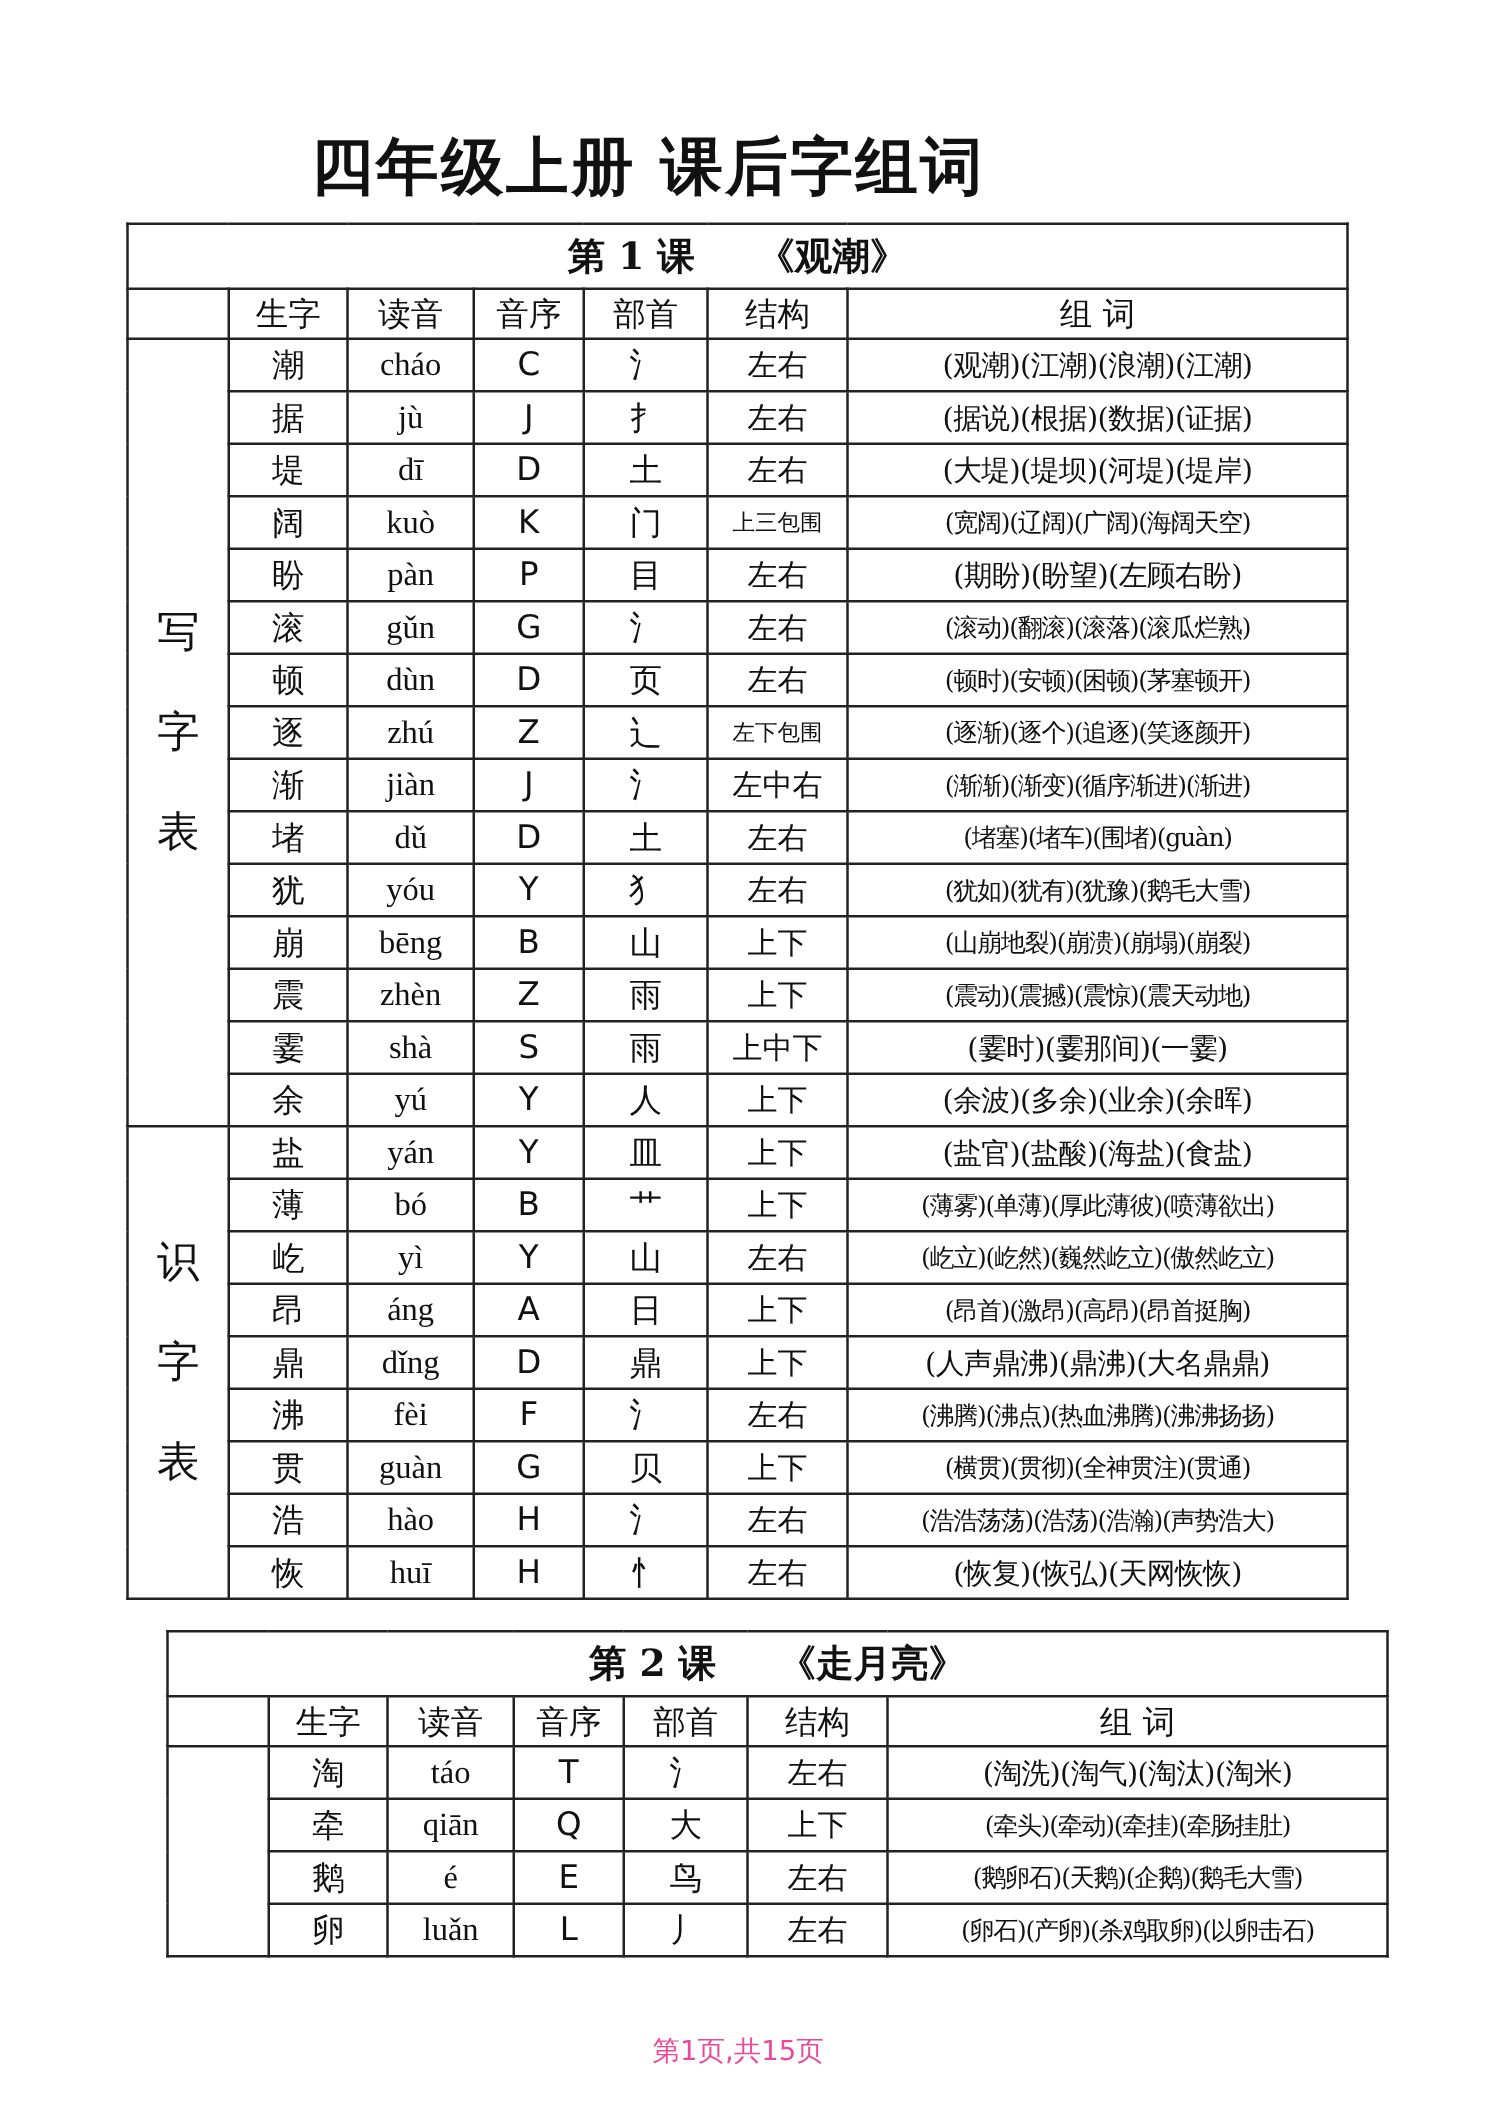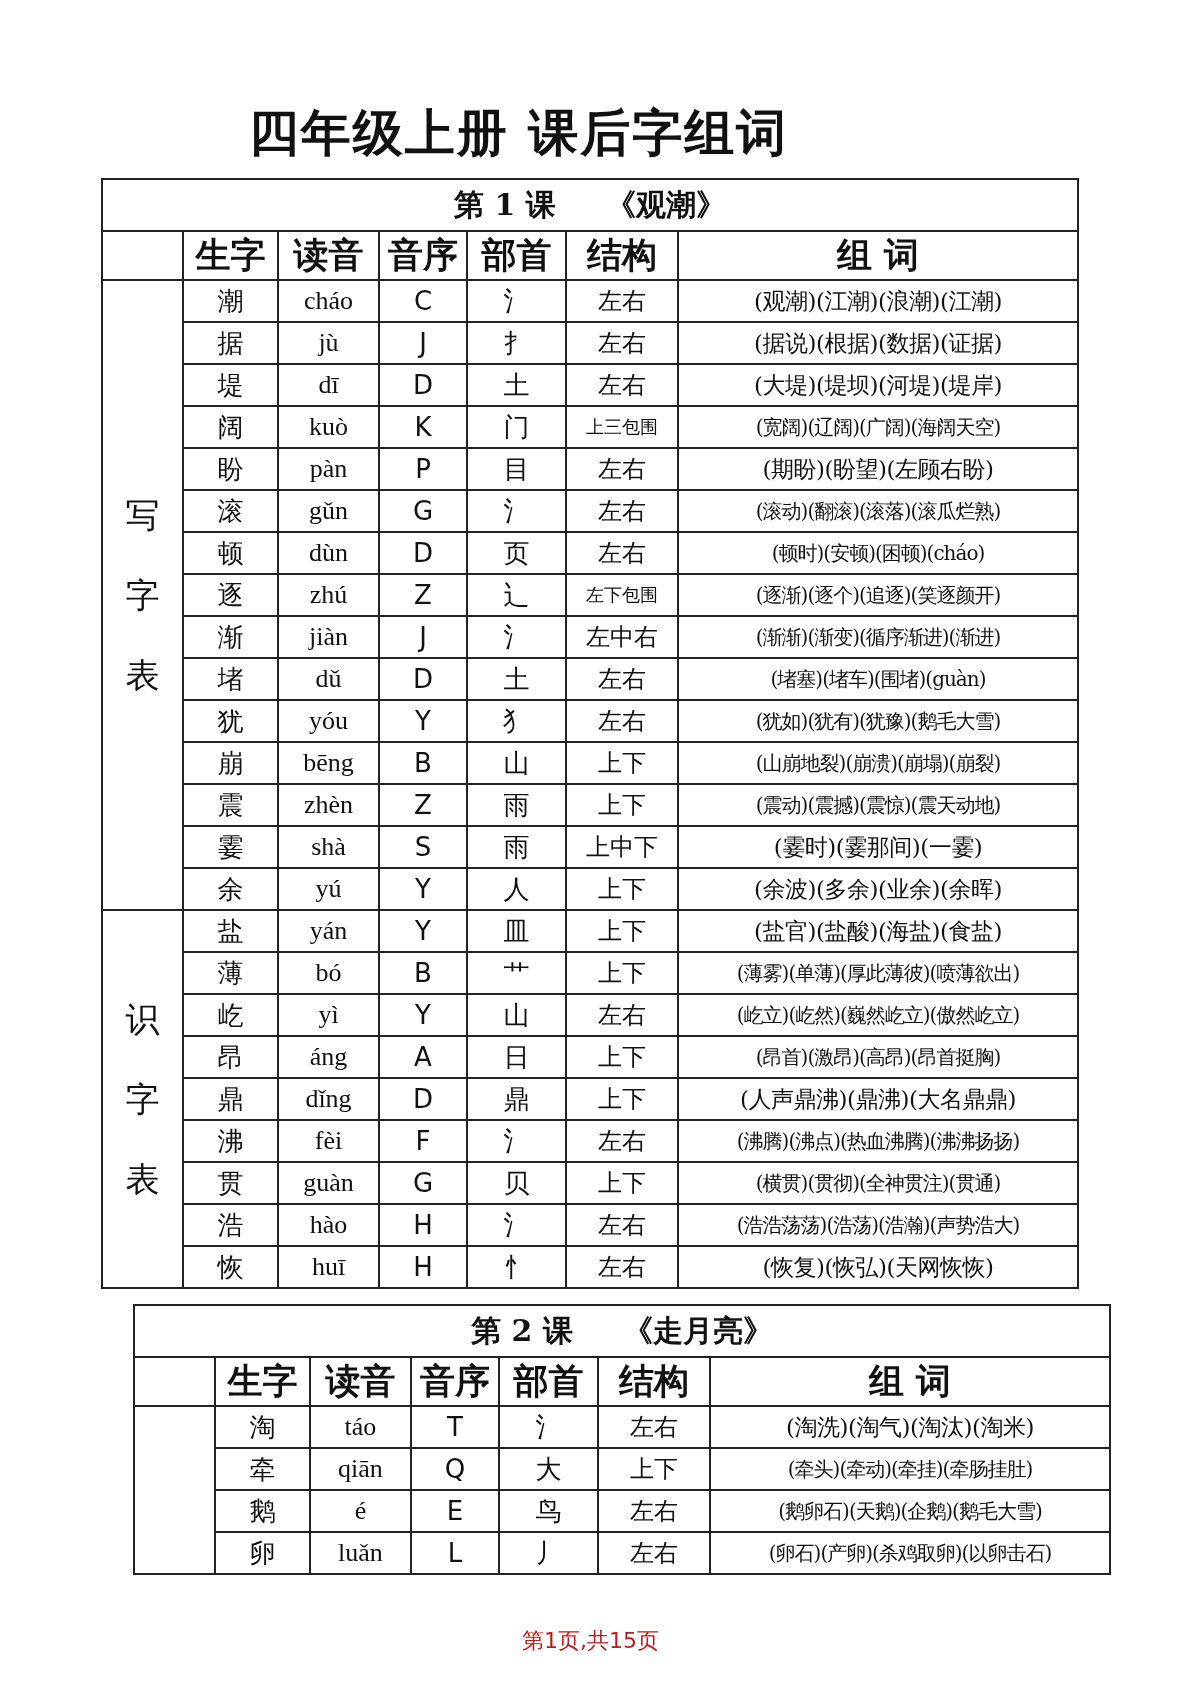--- a/index.html
+++ b/index.html
@@ -5,34 +5,34 @@
   html, body { margin: 0; padding: 0; background: #ffffff; }
   body { width: 1191px; height: 1684px; position: relative; overflow: hidden;
          font-family: "DejaVu Serif", "Liberation Serif", serif; color: #111; }
   .title { position: absolute; left: 0; width: 1037px; top: 100px; text-align: center;
            font-size: 50px; font-weight: bold; letter-spacing: 2px; color: #111; }
   table.lesson { position: absolute; left: 101px; width: 976px; border-collapse: collapse;
                  table-layout: fixed; }
   table.lesson td { border: 2px solid #222; text-align: center; vertical-align: middle;
                     padding: 0; height: 40px; overflow: hidden; white-space: nowrap; }
   .lesson-head td { height: 50px !important; font-size: 30px; font-weight: bold; }
-  .col-head td { height: 38px !important; font-size: 35px; font-weight: bold; }
+  .col-head td { height: 38px !important; font-size: 26px; font-weight: normal; }
   .lesson-head .num { margin-right: 50px; }
   td.side { font-size: 34px; line-height: 80px; white-space: normal !important; }
   td.side span { display: block; }
   .char { font-size: 26px; }
   .pinyin { font-family: Liberation Serif, serif; font-size: 26px; }
   .order { font-family: "DejaVu Sans", "Liberation Sans", sans-serif; font-size: 26px; }
   .radical { font-size: 26px; }
   .struct { font-size: 24px; }
   .struct.small { font-size: 18px; }
   .words { font-size: 23px; letter-spacing: -0.5px; }
   .words.small { font-size: 20px; letter-spacing: -1px; }
   .footer { position: absolute; left: 0; width: 1181px; top: 1626px; text-align: center;
-            font-family: "DejaVu Sans", "Liberation Sans", sans-serif; font-size: 22px; color: #b91c1c; }
+            font-family: "DejaVu Sans", "Liberation Sans", sans-serif; font-size: 22px; color: #ec4899; }
 </style>
 </head>
 <body>
 
 <div class="title">四年级上册  课后字组词</div>
 
 <table class="lesson" id="lesson-0" style="top:178px;">
   <colgroup>
     <col style="width:81px">
       <col style="width:95px">
@@ -109,21 +109,21 @@
         <td class="radical">氵</td>
         <td class="struct">左右</td>
         <td class="words small">(滚动)(翻滚)(滚落)(滚瓜烂熟)</td>
       </tr>
       <tr>
         <td class="char">顿</td>
         <td class="pinyin">dùn</td>
         <td class="order">D</td>
         <td class="radical">页</td>
         <td class="struct">左右</td>
-        <td class="words small">(顿时)(安顿)(困顿)(cháo)</td>
+        <td class="words small">(顿时)(安顿)(困顿)(茅塞顿开)</td>
       </tr>
       <tr>
         <td class="char">逐</td>
         <td class="pinyin">zhú</td>
         <td class="order">Z</td>
         <td class="radical">辶</td>
         <td class="struct small">左下包围</td>
         <td class="words small">(逐渐)(逐个)(追逐)(笑逐颜开)</td>
       </tr>
       <tr>

